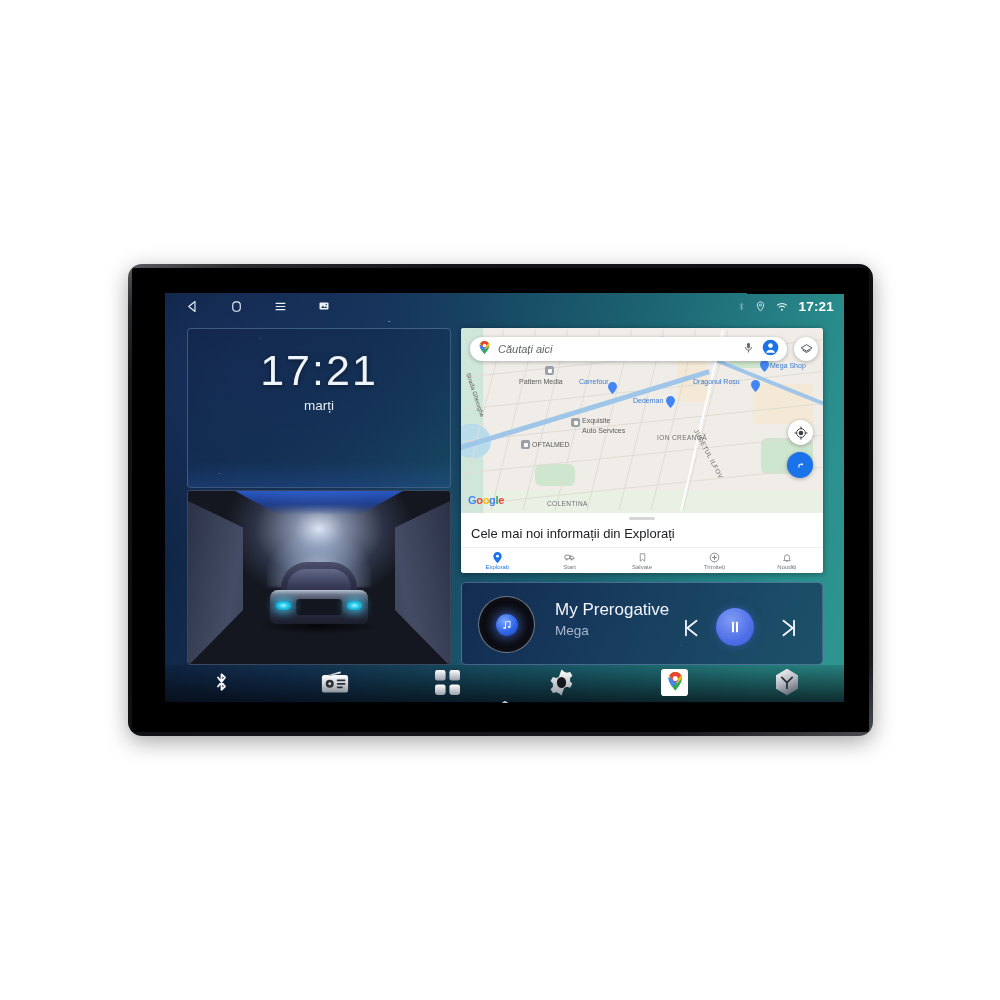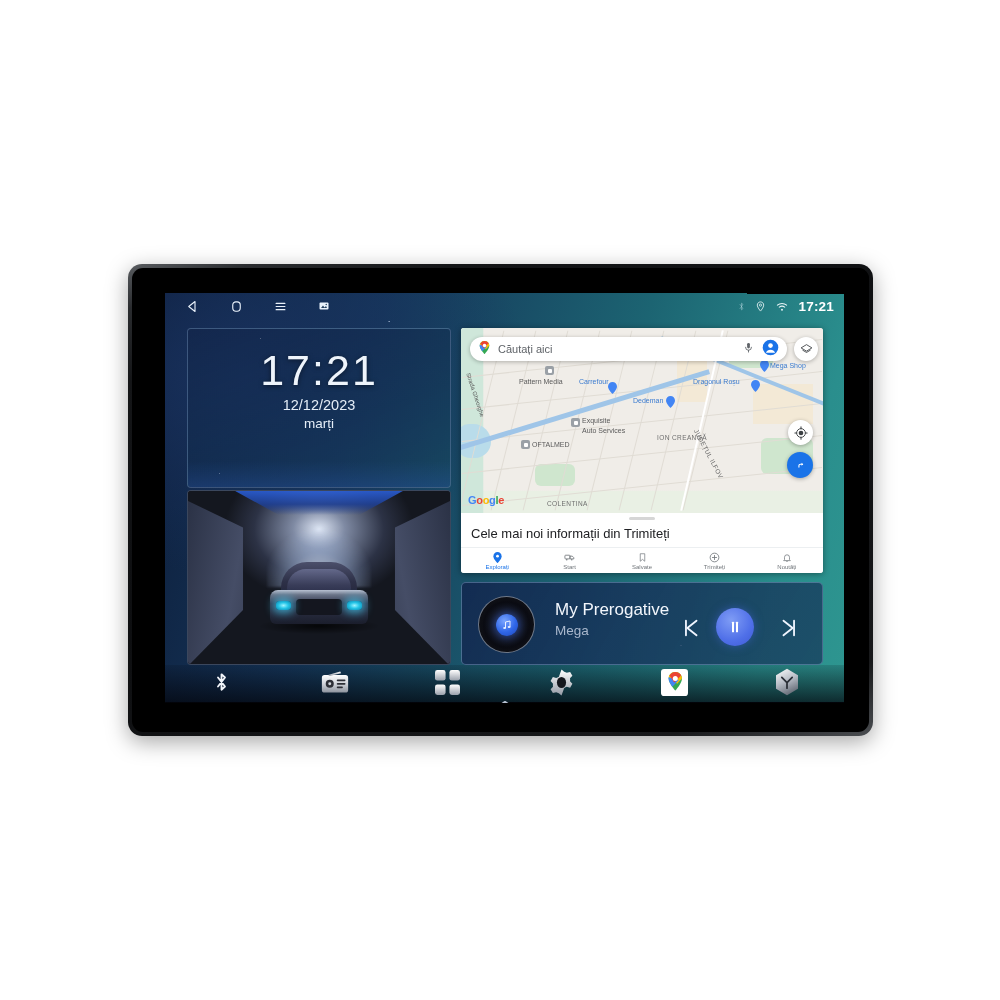--- a/index.html
+++ b/index.html
@@ -15,21 +15,21 @@
     position:absolute;
     left:128px; top:264px;
     width:745px; height:472px;
     border-radius:14px;
     background:linear-gradient(160deg,#5a5d61 0%,#2a2c2f 6%,#141517 16%,#0d0e10 50%,#18191b 90%,#4a4d51 100%);
     box-shadow:0 6px 22px rgba(0,0,0,.35);
     padding:4px;
   }
   #device-inner{
     position:absolute; inset:4px;
-    border-radius:11px;
+    border-radius:2px;
     background:#000;
     overflow:hidden;
     padding-left:24px;
   }
   
   #bezel-wedge{
     position:absolute; right:0; top:0; width:122px; height:26px;
     background:#000; z-index:3; pointer-events:none;
   }
 
@@ -187,21 +187,21 @@
   .map-label{ position:absolute; font-size:7px; color:#5a5a5a; white-space:nowrap; }
   .map-label.blue{ color:#3a7bd0; }
   .map-label.caps{ letter-spacing:.4px; color:#6e6e6e; font-size:6.5px; }
   .poi-pin{ position:absolute; width:9px; height:12px; }
   .poi-sq{ position:absolute; width:9px; height:9px; background:#9aa0a6; border-radius:2px; }
   .poi-sq:after{ content:""; position:absolute; left:2.5px; top:2.5px; width:4px; height:4px; background:#fff; border-radius:1px; }
 
   #map-searchbar{
     position:absolute; left:9px; top:9px; right:36px; height:24px;
     background:#fff; border-radius:13px; display:flex; align-items:center;
-    box-shadow:0 1px 4px rgba(0,0,0,.28); z-index:5; padding:0 8px;
+    box-shadow:0 1px 4px rgba(0,0,0,.28); z-index:5; padding:0 8px;font-style:italic;
   }
   #map-search-text{ font-size:11px; color:#5f6368; margin-left:7px; flex:1; }
   #layers-btn{
     position:absolute; right:5px; top:9px; width:24px; height:24px; border-radius:50%;
     background:#fff; box-shadow:0 1px 4px rgba(0,0,0,.28);
     display:flex; align-items:center; justify-content:center; z-index:5;
   }
   #mylocation-btn{
     position:absolute; right:10px; top:92px; width:25px; height:25px; border-radius:50%;
     background:#fff; box-shadow:0 1px 4px rgba(0,0,0,.3);
@@ -354,21 +354,20 @@
               <path d="M7 13.2 A8.4 8.4 0 0 1 17 13.2" fill="none" stroke="#e7f4f6" stroke-width="2" stroke-linecap="round"></path>
               <circle cx="12" cy="18" r="1.8" fill="#e7f4f6"></circle>
             </svg>
           </span>
           <span id="status-clock">17:21</span>
         </div>
       </div>
 
       <div id="clock-widget">
         <div id="clock-time">17:21</div>
-        <div id="clock-date">12/12/2023</div>
         <div id="clock-day">marți</div>
         <div class="base-glow"></div>
       </div>
 
       <div id="car-widget">
         <div id="tunnel-floor"></div>
         <div id="tunnel-left"></div>
         <div id="tunnel-right"></div>
         <div id="tunnel-top-glow"></div>
         <div id="head-beam"></div>
@@ -505,21 +504,21 @@
           <div class="map-label caps" style="left:86px;  top:172px;">COLENTINA</div>
           <div class="map-label" style="left:10px;  top:44px; transform:rotate(72deg); transform-origin:left top; font-size:6px;">Strada Gheorghe</div>
 
           <div id="google-logo">
             <span>G</span><span>o</span><span>o</span><span>g</span><span>l</span><span>e</span>
           </div>
         </div>
 
         <div id="map-sheet">
           <div id="sheet-grabber"></div>
-          <div id="sheet-headline">Cele mai noi informații din Trimiteți</div>
+          <div id="sheet-headline">Cele mai noi informații din Explorați</div>
 
           <div id="map-tabbar">
             <div class="map-tab active">
               <svg width="9" height="11" viewBox="0 0 12 16">
                   <path d="M6 0 C2.7 0 0 2.7 0 6 C0 10.5 6 16 6 16 S12 10.5 12 6 C12 2.7 9.3 0 6 0 Z" fill="#1a73e8"></path>
                   <circle cx="6" cy="6" r="2" fill="#fff"></circle>
                 </svg>
               <span class="map-tab-label">Explorați</span>
             </div>
             <div class="map-tab">

